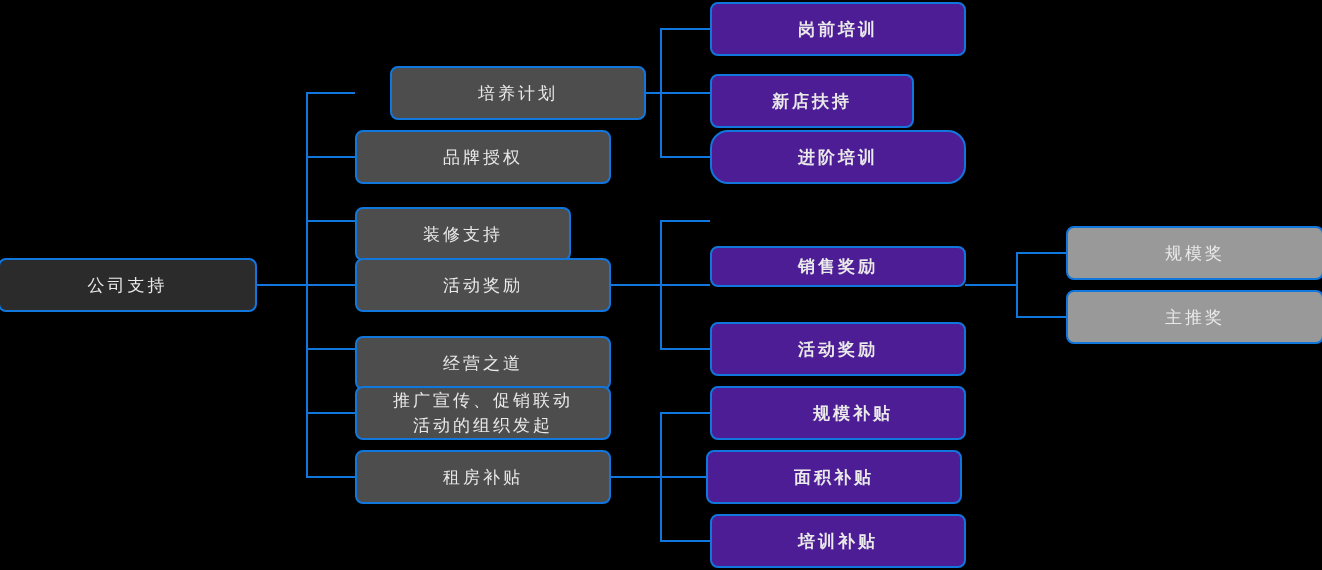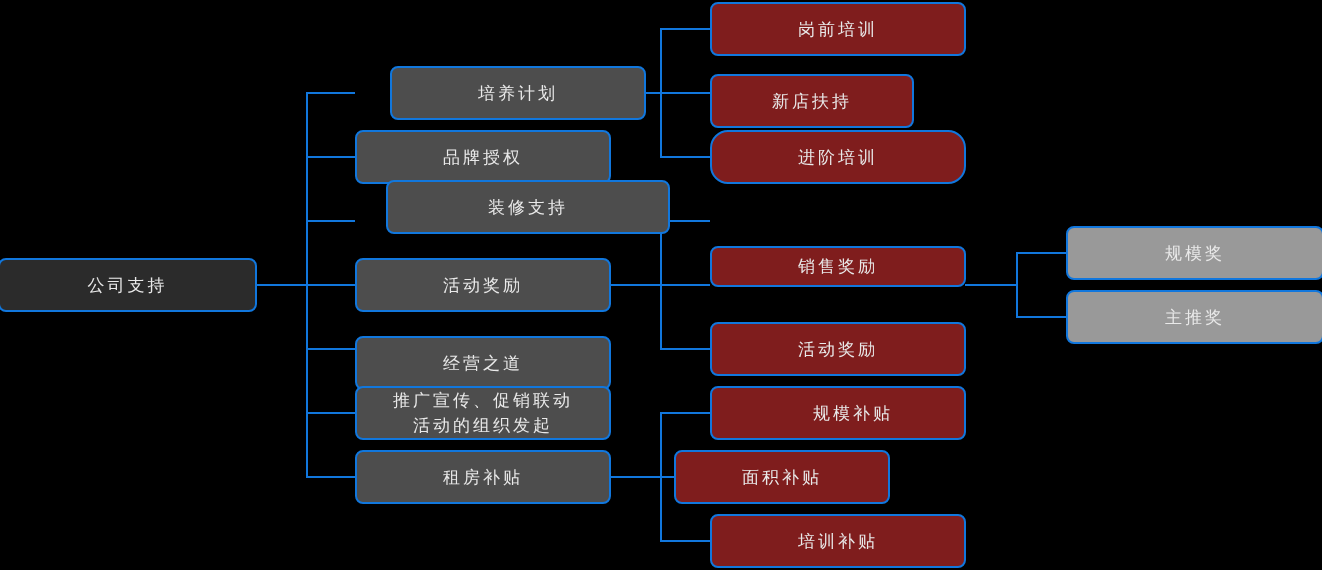--- a/index.html
+++ b/index.html
@@ -27,21 +27,21 @@
     color: #e9e9e9;
     font-size: 17px;
     letter-spacing: 3px;
     line-height: 1.45;
     padding: 0 6px;
     white-space: pre-line;
     z-index: 2;
   }
   .lvl1 { background: #2b2b2b; }
   .lvl2 { background: #4d4d4d; }
-  .lvl3 { background: #7f1d1d; }
+  .lvl3 { background: #4c1d95; font-weight: bold; }
   .lvl4 { background: #999999; }
 
   .conn {
     position: absolute;
     background: #1177dd;
     z-index: 1;
   }
   .conn.h { height: 2px; }
   .conn.v { width: 2px; }
 </style>
@@ -80,32 +80,32 @@
 
   <div class="conn h" style="left:965px; top:284px; width:52px;"></div>
   <div class="conn v" style="left:1016px; top:252px; height:65px;"></div>
   <div class="conn h" style="left:1016px; top:252px; width:50px;"></div>
   <div class="conn h" style="left:1016px; top:316px; width:50px;"></div>
 
   <div class="node lvl1" style="left:-2px; top:258px; width:259px; height:54px;">公司支持</div>
 
   <div class="node lvl2" style="left:355px; top:66px; width:256px; height:54px;margin-left:35px;">培养计划</div>
   <div class="node lvl2" style="left:355px; top:130px; width:256px; height:54px;">品牌授权</div>
-  <div class="node lvl2" style="left:355px; top:180px; width:284px; height:54px;margin-left:31px;">装修支持</div>
+  <div class="node lvl2" style="left:355px; top:207px; width:216px; height:54px;">装修支持</div>
   <div class="node lvl2" style="left:355px; top:258px; width:256px; height:54px;">活动奖励</div>
   <div class="node lvl2" style="left:355px; top:336px; width:256px; height:54px;">经营之道</div>
   <div class="node lvl2" style="left:355px; top:386px; width:256px; height:54px;text-align:center;">推广宣传、促销联动
 活动的组织发起</div>
   <div class="node lvl2" style="left:355px; top:450px; width:256px; height:54px;">租房补贴</div>
 
   <div class="node lvl3" style="left:710px; top:2px; width:256px; height:54px;">岗前培训</div>
   <div class="node lvl3" style="left:710px; top:66px; width:204px; height:54px;margin-top:8px;">新店扶持</div>
   <div class="node lvl3" style="left:710px; top:130px; width:256px; height:54px;border-radius:18px;">进阶培训</div>
   <div class="node lvl3" style="left:710px; top:246px; width:256px; height:41px;">销售奖励</div>
   <div class="node lvl3" style="left:710px; top:322px; width:256px; height:54px;">活动奖励</div>
   <div class="node lvl3" style="left:710px; top:386px; width:256px; height:54px;padding-left:36px;">规模补贴</div>
-  <div class="node lvl3" style="left:674px; top:450px; width:216px; height:54px;">面积补贴</div>
+  <div class="node lvl3" style="left:706px; top:450px; width:256px; height:54px;">面积补贴</div>
   <div class="node lvl3" style="left:710px; top:514px; width:256px; height:54px;">培训补贴</div>
 
   <div class="node lvl4" style="left:1066px; top:226px; width:258px; height:54px;">规模奖</div>
   <div class="node lvl4" style="left:1066px; top:290px; width:258px; height:54px;">主推奖</div>
 
 </div>
 
 </body></html>

